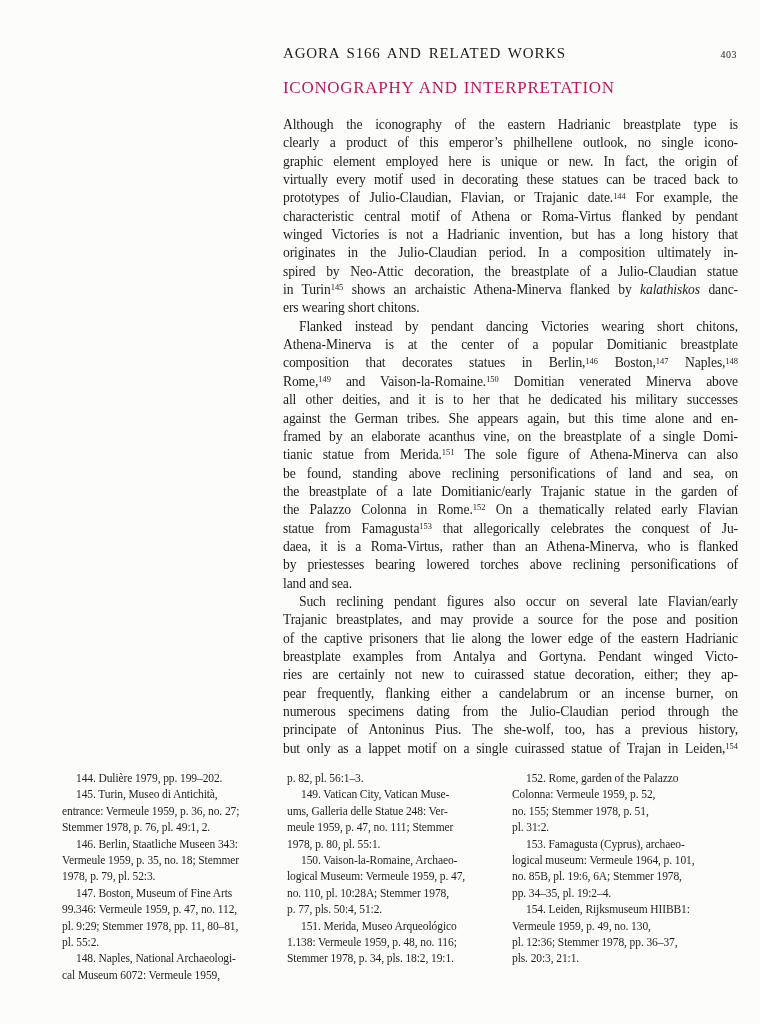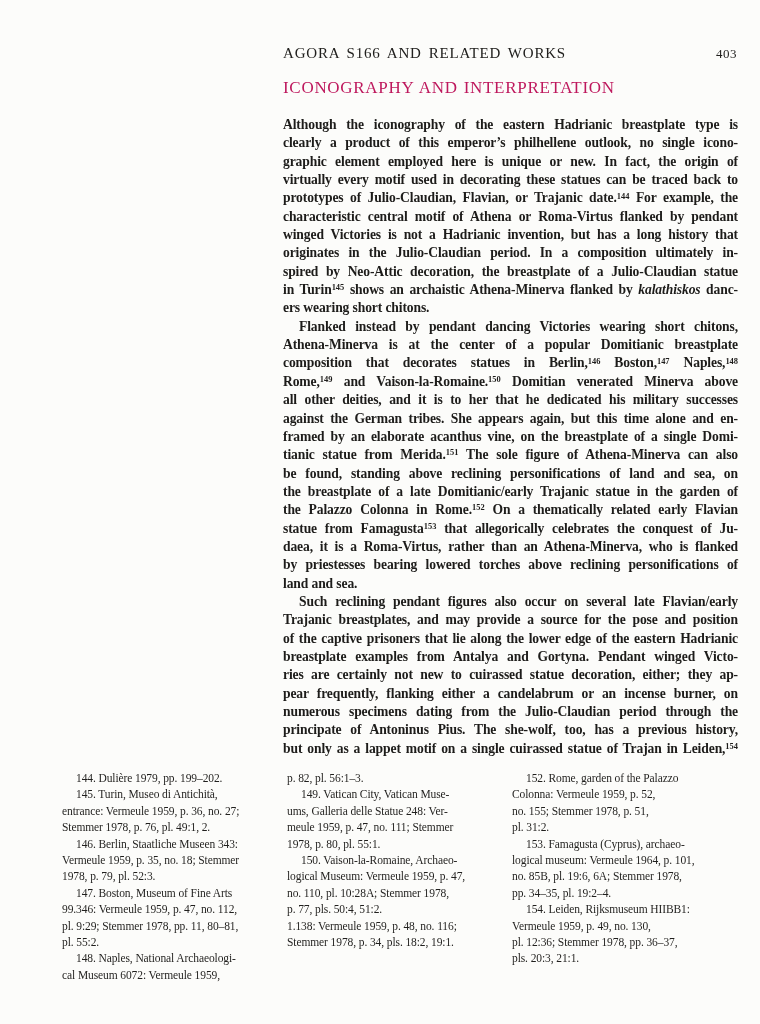--- a/index.html
+++ b/index.html
@@ -23,21 +23,21 @@
     justify-content: space-between;
     align-items: baseline;
   }
   .rh-title {
     font-size: 15px;
     letter-spacing: 0.8px;
     word-spacing: 2.5px;
     color: #21201e;
   }
   .rh-page {
-    font-size: 13px;
+    font-size: 10px;
     letter-spacing: 0.5px;
   }
   
   .section-title {
     position: absolute;
     left: 283px;
     top: 78px;
     margin: 0;
     font-size: 17px;
     font-weight: normal;
@@ -52,21 +52,20 @@
     top: 116px;
     width: 455px;
     font-size: 13.6px;
     line-height: 18.35px;
     letter-spacing: -0.12px;
   }
   .para { margin: 0; }
   .bline {
     text-align: justify;
     text-align-last: justify;
-    font-weight: bold;
   }
   .bline.flush { text-align-last: left; }
   .para-indent-first .bline:first-child { text-indent: 16px; }
   .bline sup {
     font-size: 0.62em;
     line-height: 0;
     letter-spacing: 0;
     vertical-align: baseline;
     position: relative;
     top: -0.45em;
@@ -181,20 +180,21 @@
           <div class="fn-line">meule 1959, p. 47, no. 111; Stemmer</div>
           <div class="fn-line">1978, p. 80, pl. 55:1.</div>
         </div>
         <div class="fn-entry">
           <div class="fn-line fn-first">150. Vaison-la-Romaine, Archaeo-</div>
           <div class="fn-line">logical Museum: Vermeule 1959, p. 47,</div>
           <div class="fn-line">no. 110, pl. 10:28A; Stemmer 1978,</div>
           <div class="fn-line">p. 77, pls. 50:4, 51:2.</div>
         </div>
         <div class="fn-entry">
+          <div class="fn-line fn-first">151. Merida, Museo Arqueológico</div>
           <div class="fn-line">1.138: Vermeule 1959, p. 48, no. 116;</div>
           <div class="fn-line">Stemmer 1978, p. 34, pls. 18:2, 19:1.</div>
         </div>
       </div>
     <div class="fn-col">
         <div class="fn-entry">
           <div class="fn-line fn-first">152. Rome, garden of the Palazzo</div>
           <div class="fn-line">Colonna: Vermeule 1959, p. 52,</div>
           <div class="fn-line">no. 155; Stemmer 1978, p. 51,</div>
           <div class="fn-line">pl. 31:2.</div>

